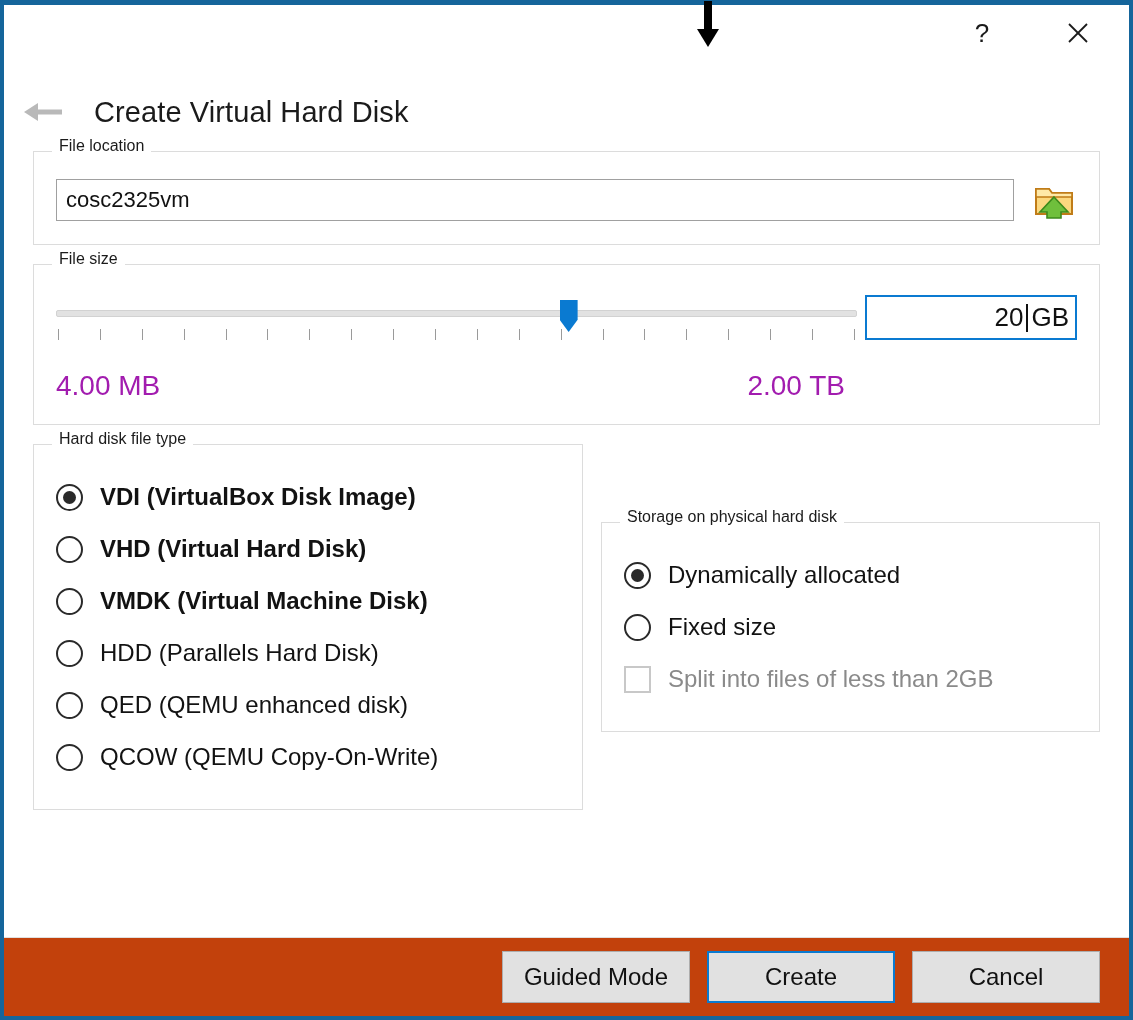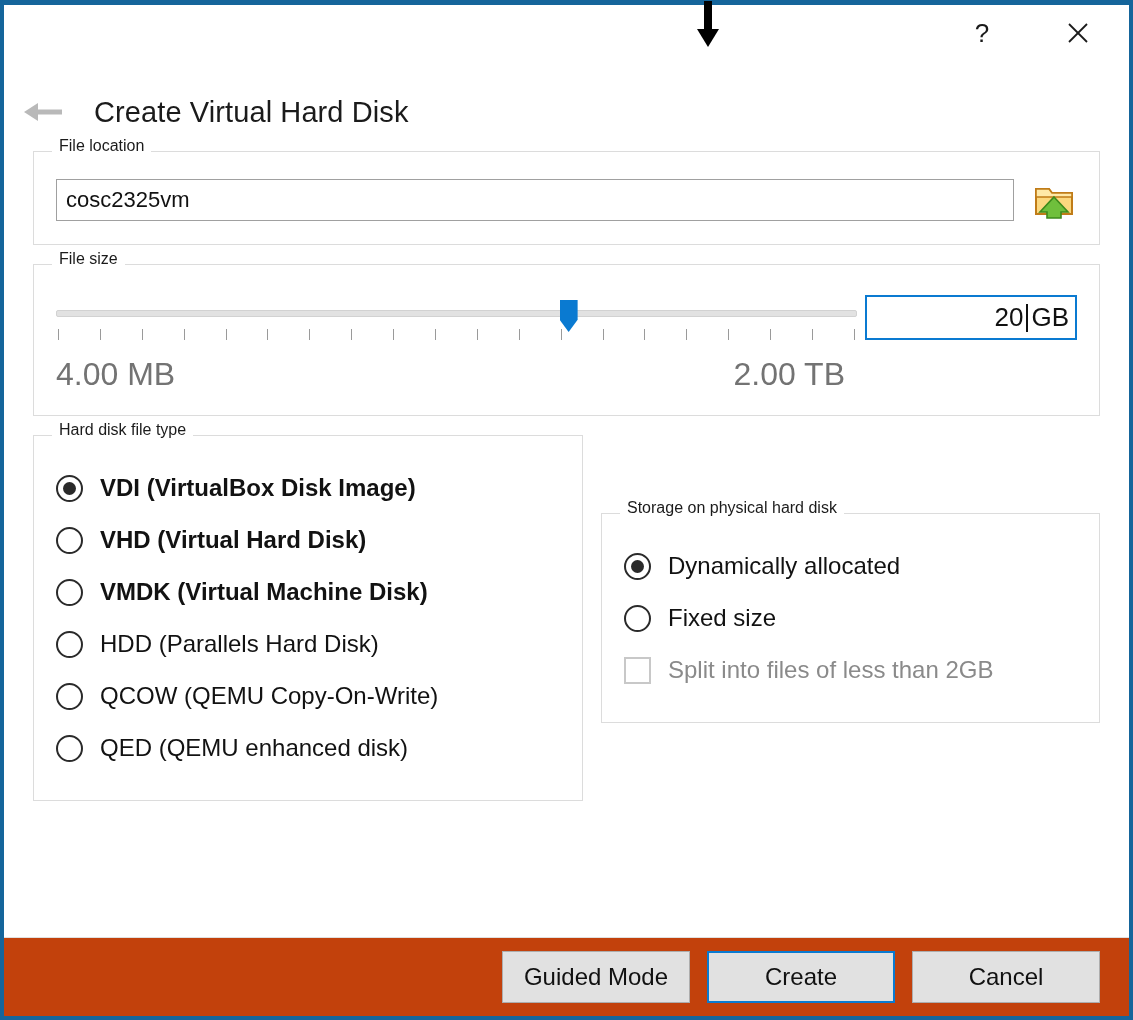--- a/index.html
+++ b/index.html
@@ -199,24 +199,24 @@
   #size-caret {
     display: inline-block;
     width: 2px;
     height: 28px;
     background: #111;
     margin: 0 3px;
   }
   #size-range-row {
     display: flex;
     justify-content: space-between;
-    margin-top: 9px;
+    margin-top: 23px;
     padding-right: 232px;
-    font-size: 32px;
-    color: #737373;
+    font-size: 28px;
+    color: #a21caf;
   }
 
   
   #two-col {
     display: flex;
     gap: 18px;
     align-items: center;
   }
   #hd-type-group  { flex: 0 0 504px; margin-bottom: 0; padding-bottom: 26px; }
   #storage-group  { flex: 1 1 auto;  margin-bottom: 0; padding-bottom: 26px; }
@@ -399,25 +399,25 @@
             <div class="opt-row">
               <span class="radio"></span>
               <span class="opt-label bold">VMDK (Virtual Machine Disk)</span>
             </div>
             <div class="opt-row">
               <span class="radio"></span>
               <span class="opt-label">HDD (Parallels Hard Disk)</span>
             </div>
             <div class="opt-row">
               <span class="radio"></span>
+              <span class="opt-label">QED (QEMU enhanced disk)</span>
+            </div>
+            <div class="opt-row">
+              <span class="radio"></span>
               <span class="opt-label">QCOW (QEMU Copy-On-Write)</span>
-            </div>
-            <div class="opt-row">
-              <span class="radio"></span>
-              <span class="opt-label">QED (QEMU enhanced disk)</span>
             </div>
           </div>
       </div>
 
       <div class="groupbox" id="storage-group">
         <div class="gb-legend">Storage on physical hard disk</div>
         <div id="storage-list">
             <div class="opt-row">
               <span class="radio checked"></span>
               <span class="opt-label">Dynamically allocated</span>

